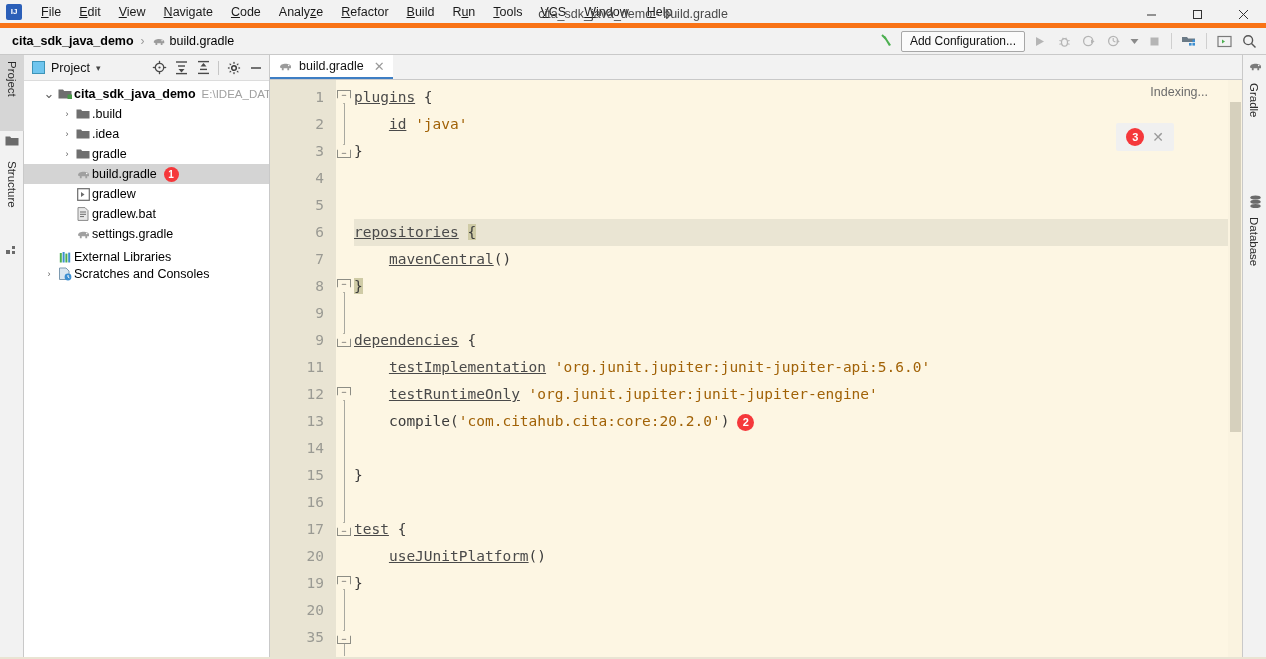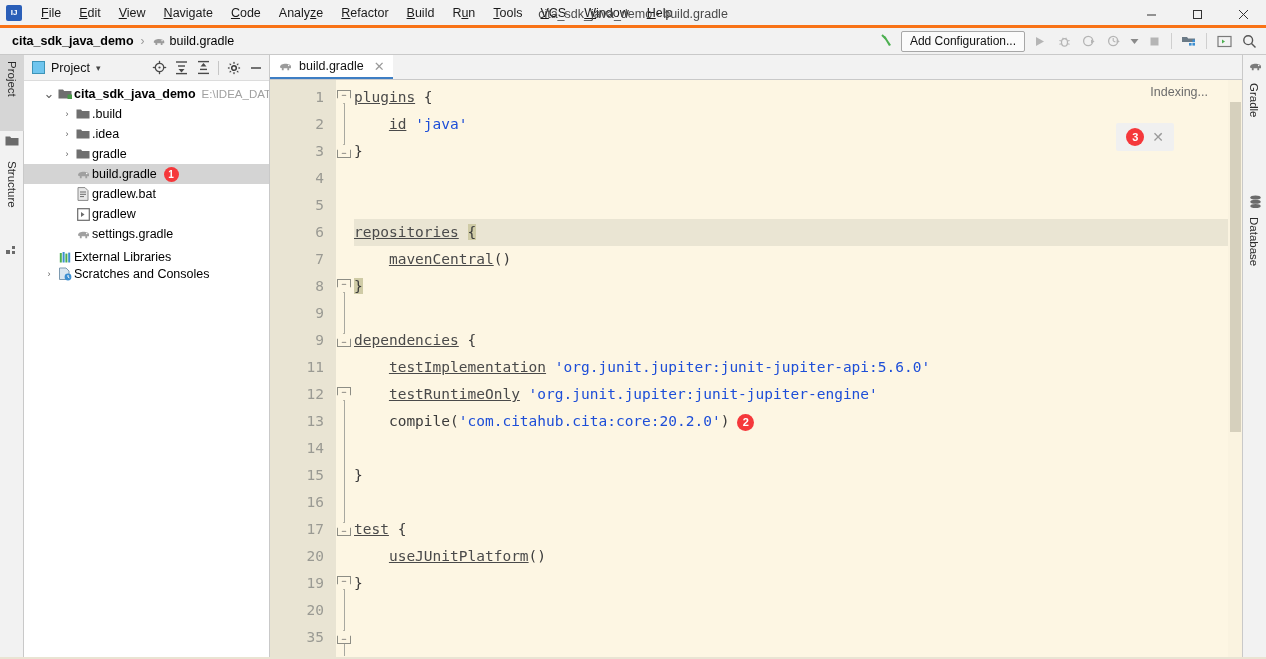--- a/index.html
+++ b/index.html
@@ -11,21 +11,21 @@
     overflow: hidden;
     color: #000;
   }
   #app { position: relative; width: 1266px; height: 659px; }
 
   
   .titlebar {
     position: absolute; left: 0; top: 0; width: 1266px; height: 28px;
     background: #f2f2f2;
     display: flex; align-items: center;
-    border-bottom: 3px solid #f97316;
+    border-bottom: 5px solid #f97316;
   }
   .logo {
     width: 16px; height: 16px; margin-left: 6px; margin-right: 10px;
     background: #2b5fb8; border-radius: 2px;
     position: relative; flex: none;
   }
   .logo::after {
     content: "IJ"; position: absolute; left: 0; top: 0;
     width: 16px; height: 16px; line-height: 16px; text-align: center;
     color: #fff; font-size: 8px; font-weight: bold;
@@ -183,21 +183,21 @@
   .code {
     flex: 1; position: relative; padding-top: 4px;
     font-family: "DejaVu Sans Mono", monospace; font-size: 14.5px;
     background: #fdf6e3;
   }
   .cline { height: 27px; line-height: 27px; white-space: pre; position: relative; }
   .cline.hl { background: #eae5d3; }
   .kw { color: #4a4a4a; text-decoration: underline; }
   .fn { color: #4a4a4a; text-decoration: underline; }
   .plain { color: #3b3b3b; }
-  .str { color: #1d4ed8; }
+  .str { color: #a16207; }
   .brace-hl { background: #cfcba6; }
   .ibadge {
     display: inline-flex; align-items: center; justify-content: center;
     width: 17px; height: 17px; border-radius: 9px; background: #f5383b;
     color: #fff; font-size: 11px; font-weight: bold;
     vertical-align: middle; margin-left: 8px;
     font-family: "Liberation Sans", sans-serif;
   }
 
   .indexing {
@@ -486,38 +486,38 @@
               <path d="M2 7 C2 4 5 3 8 3 C11 3 14 4 14 6 L14 8 L12 8 L12 10 L10 10 L10 8 L6 8 L6 10 L4 10 L4 8 Z" fill="#a0a0a0"></path>
               <circle cx="11.5" cy="5" r="0.8" fill="#fff"></circle>
             </svg>
           </span>
           <span class="tlabel">build.gradle</span>
           <span class="tbadge">1</span>
         </div>
         <div class="trow" style="padding-left: 36px;">
           <span class="arrow"></span>
           <span class="ticon">
+            <svg width="13" height="13" viewBox="0 0 13 13">
+              <rect x="0.7" y="0.7" width="11.6" height="11.6" fill="none" stroke="#6b6b6b" stroke-width="1.2"></rect>
+              <path d="M4 4 L7.5 6.5 L4 9 Z" fill="#6b6b6b"></path>
+            </svg>
+          </span>
+          <span class="tlabel">gradlew</span>
+        </div>
+        <div class="trow" style="padding-left: 36px;">
+          <span class="arrow"></span>
+          <span class="ticon">
             <svg width="12" height="14" viewBox="0 0 12 14">
               <path d="M1 0.6 L8 0.6 L11 3.6 L11 13.4 L1 13.4 Z" fill="#e8e8e8" stroke="#8a8a8a" stroke-width="1"></path>
               <line x1="3" y1="5" x2="9" y2="5" stroke="#6b6b6b" stroke-width="1"></line>
               <line x1="3" y1="7.3" x2="9" y2="7.3" stroke="#6b6b6b" stroke-width="1"></line>
               <line x1="3" y1="9.6" x2="7" y2="9.6" stroke="#6b6b6b" stroke-width="1"></line>
             </svg>
           </span>
           <span class="tlabel">gradlew.bat</span>
-        </div>
-        <div class="trow" style="padding-left: 36px;">
-          <span class="arrow"></span>
-          <span class="ticon">
-            <svg width="13" height="13" viewBox="0 0 13 13">
-              <rect x="0.7" y="0.7" width="11.6" height="11.6" fill="none" stroke="#6b6b6b" stroke-width="1.2"></rect>
-              <path d="M4 4 L7.5 6.5 L4 9 Z" fill="#6b6b6b"></path>
-            </svg>
-          </span>
-          <span class="tlabel">gradlew</span>
         </div>
         <div class="trow" style="padding-left: 36px;">
           <span class="arrow"></span>
           <span class="ticon">
             <svg width="15" height="11" viewBox="0 0 16 12">
               <path d="M2 7 C2 4 5 3 8 3 C11 3 14 4 14 6 L14 8 L12 8 L12 10 L10 10 L10 8 L6 8 L6 10 L4 10 L4 8 Z" fill="#a0a0a0"></path>
               <circle cx="11.5" cy="5" r="0.8" fill="#fff"></circle>
             </svg>
           </span>
           <span class="tlabel">settings.gradle</span>

